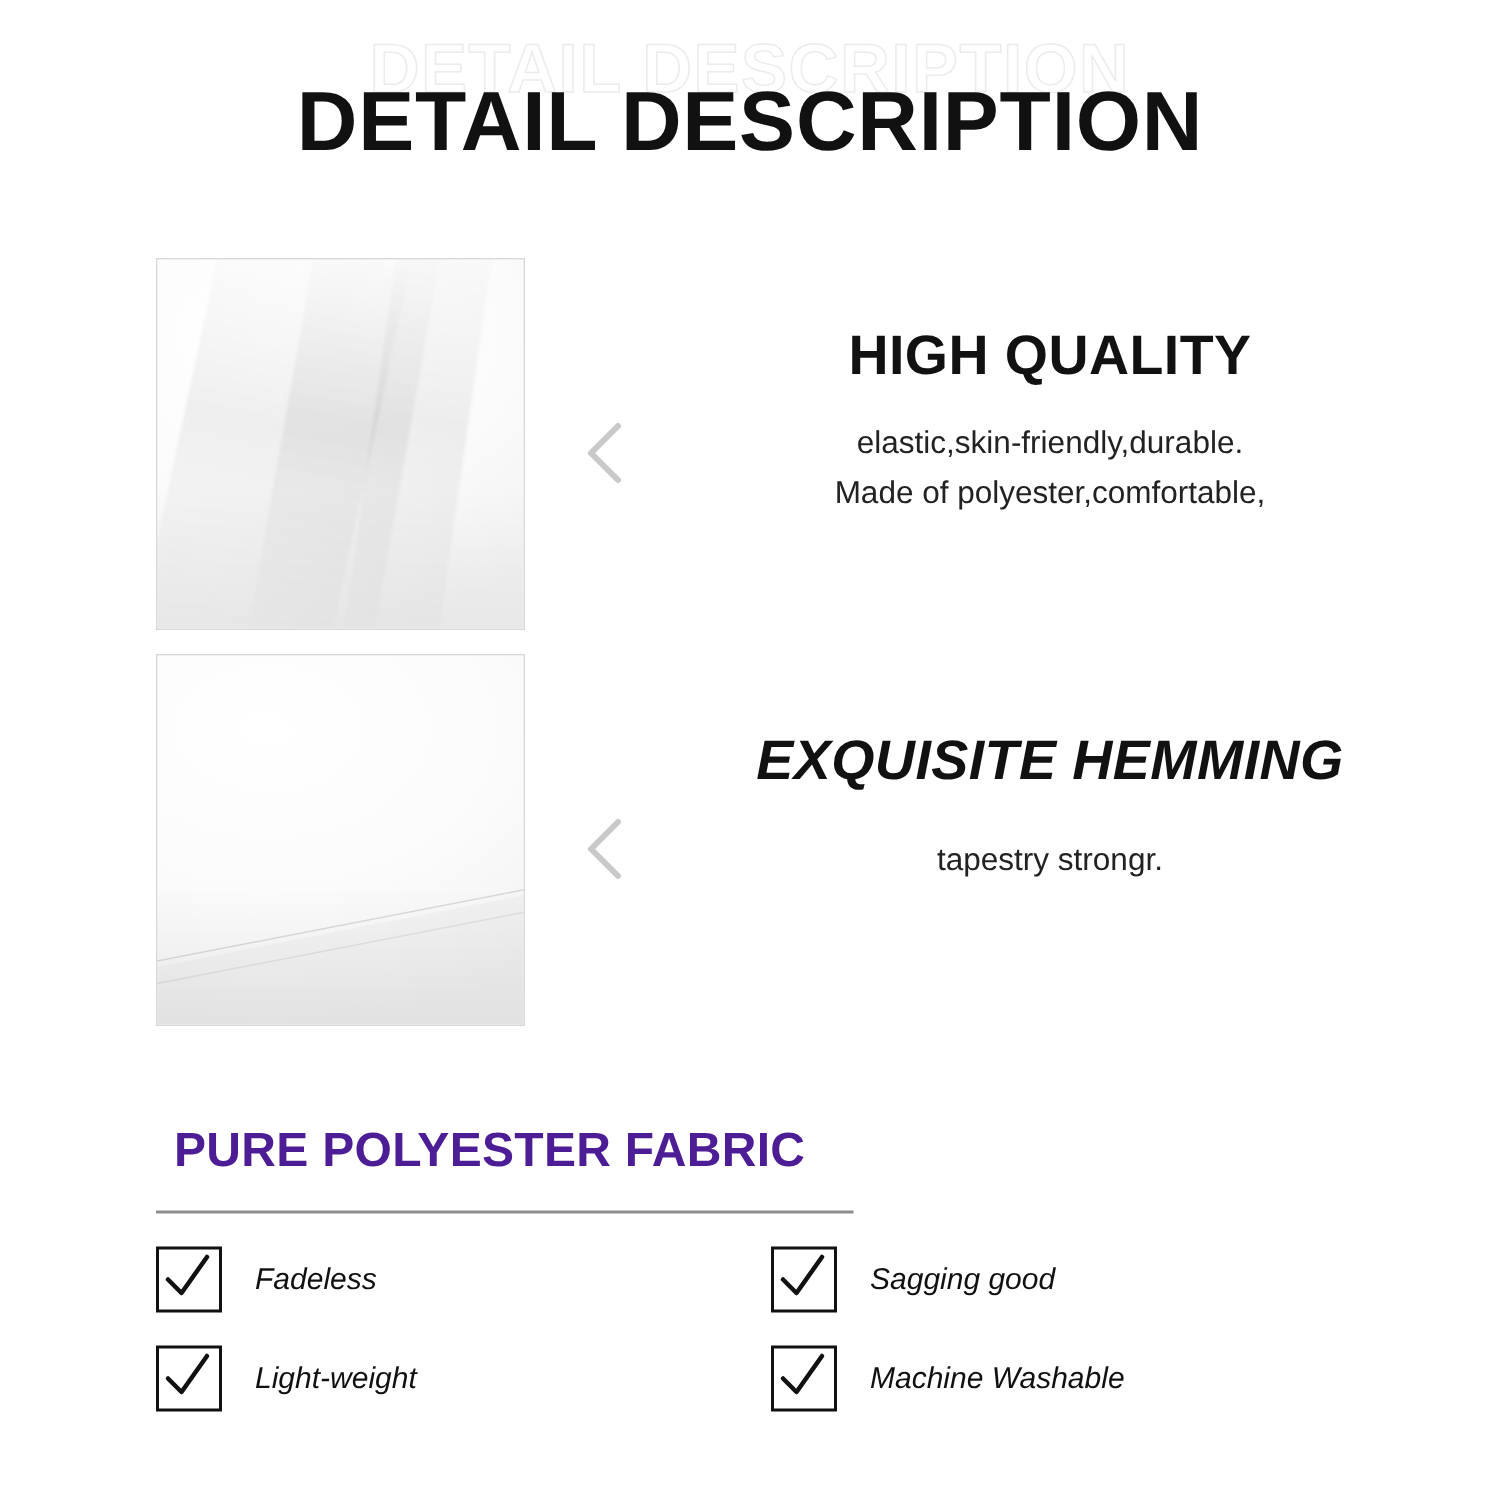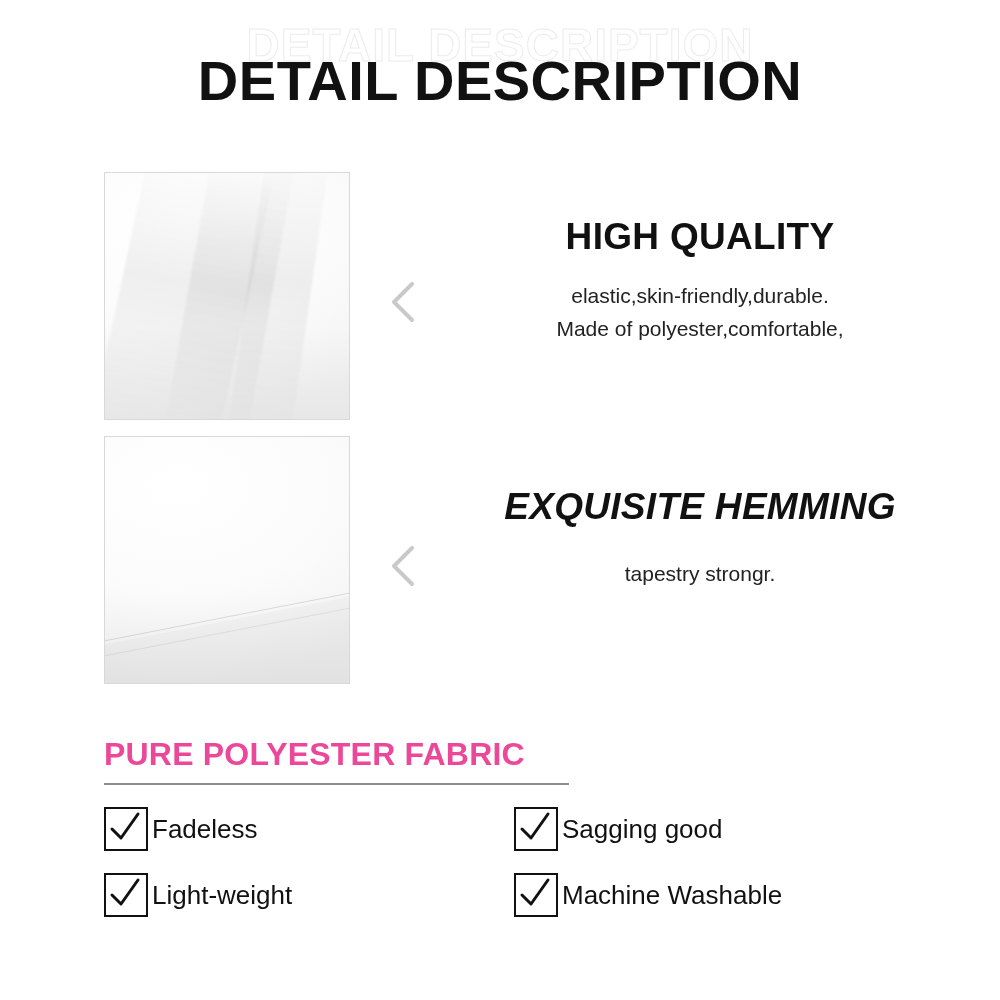--- a/index.html
+++ b/index.html
@@ -143,22 +143,22 @@
   
   .fabric-section {
     position: absolute;
     top: 736px;
     left: 104px;
     width: 800px;
   }
   .fabric-title {
     font-size: 32px;
     font-weight: bold;
-    color: #ec4899;
-    margin: 0;
+    color: #4c1d95;
+    margin: 12px;
     padding-bottom: 10px;
     letter-spacing: 0.2px;
     white-space: nowrap;
   }
   .fabric-rule {
     width: 465px;
     height: 2px;
     background: #8d8d8d;
     margin: 0 0 22px 0;
   }
@@ -174,24 +174,25 @@
   .checkbox {
     width: 40px;
     height: 40px;
     border: 2px solid #111111;
     position: relative;
     flex: 0 0 auto;
     background: #ffffff;
   }
   .checkbox svg { position: absolute; left: 3px; top: 2px; }
   .check-label {
-    font-size: 26px;
+    font-size: 20px;
     color: #111111;
-    margin-left: 4px;
-    white-space: nowrap;
+    margin-left: 22px;
+    white-space: nowrap;
+    font-style: italic;
   }
 </style>
 </head>
 <body>
 
 <div class="header-wrap">
   <div class="ghost-title">DETAIL DESCRIPTION</div>
   <div class="main-title">DETAIL DESCRIPTION</div>
 </div>
 

